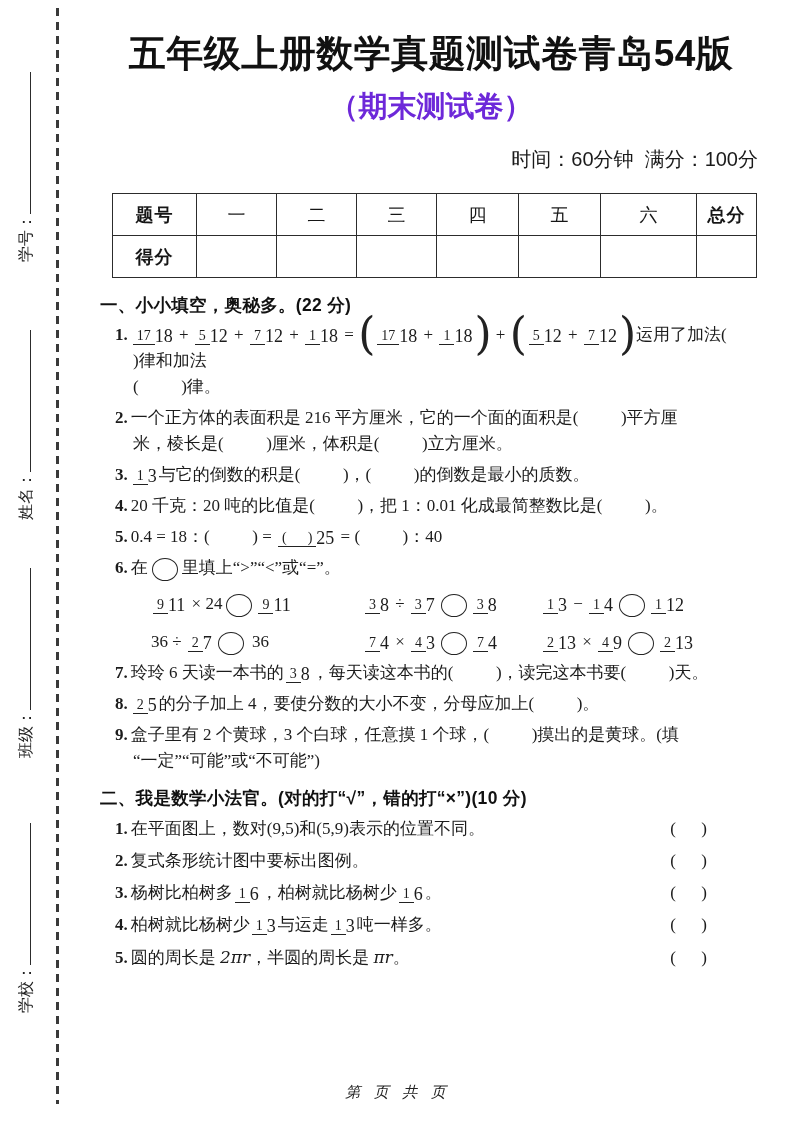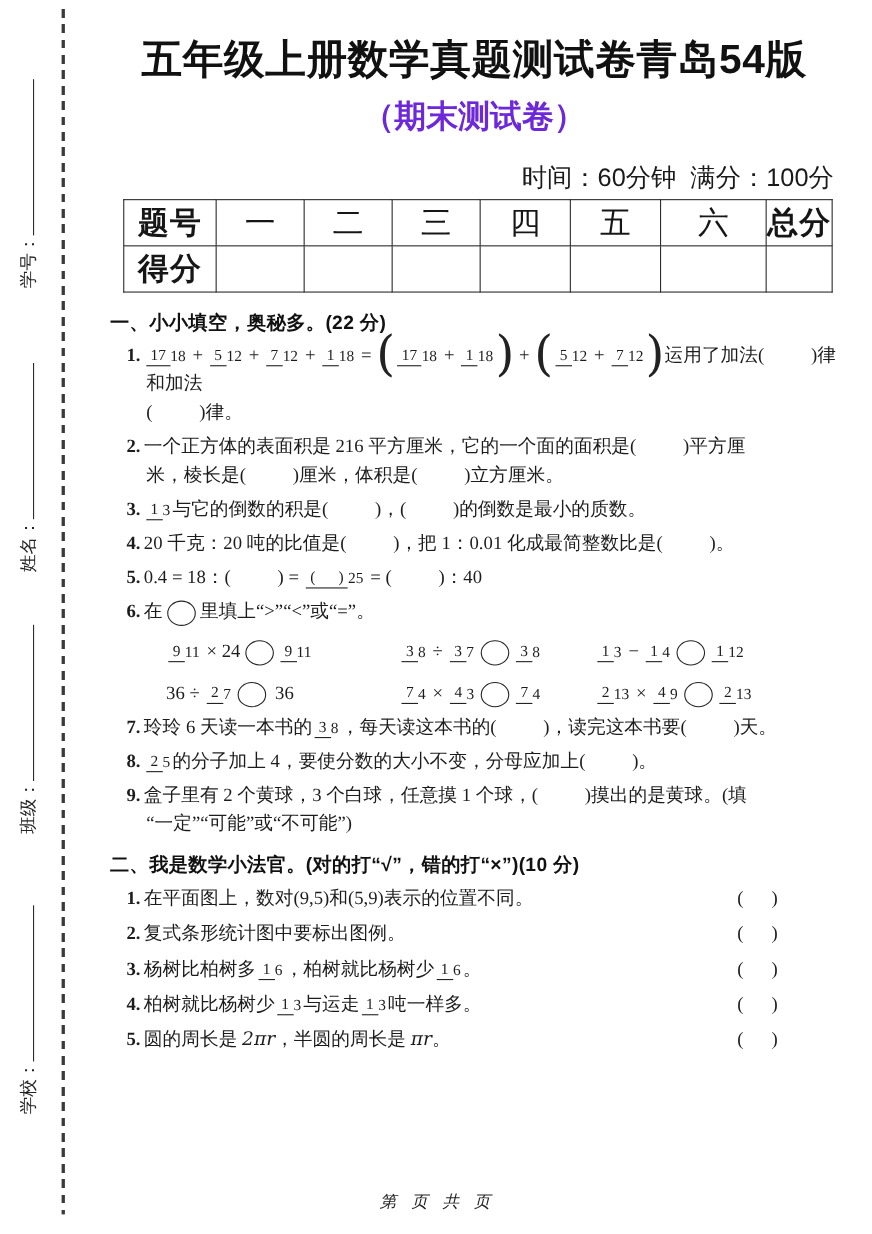--- a/index.html
+++ b/index.html
@@ -28,49 +28,49 @@
     margin:32px 0 0; text-align:center; font-size:37px; line-height:1.2;
     font-weight:900; letter-spacing:0.5px; color:#111;
     font-family:"Liberation Sans","DejaVu Sans",sans-serif;
   }
   .subtitle {
     margin:13px 0 0; text-align:center; font-size:29px; line-height:1.2;
     font-weight:800; color:#6d28d9;
     font-family:Liberation Sans, sans-serif;
   }
   .meta {
-    margin:22px 4px 4px 0; text-align:right; font-size:23px; color:#1a1a1a;
+    margin:22px 4px 20px 0; text-align:right; font-size:20px; color:#1a1a1a;
     font-family:"Liberation Sans","DejaVu Sans",sans-serif; white-space:pre;
   }
 
   table.score-table { border-collapse:collapse; margin-left:12px; table-layout:fixed; width:644px; }
   table.score-table td {
     border:1.7px solid #2c2c2c; height:41px; text-align:center;
-    font-size:28px; color:#161616; padding:0;
+    font-size:18px; color:#161616; padding:0;
   }
   table.score-table td.lbl { font-weight:bold; letter-spacing:1px; }
 
   .sec-heading {
     margin:15px 0 5px; font-size:17.5px; font-weight:bold; color:#111;
     font-family:"Liberation Sans","DejaVu Sans",sans-serif; letter-spacing:0.3px;
   }
   .sec2-heading { margin-top:12px; }
 
   .question {
     margin:5px 0; padding-left:33px; text-indent:-18px;
     font-size:17px; line-height:26px; white-space:pre-wrap; color:#1c1c1c;
   }
   .qnum { font-weight:bold; margin-right:3px; }
 
   .frac {
     display:inline-flex; flex-direction:row; align-items:center;
     vertical-align:middle; margin:0 2px; text-indent:0; white-space:pre; line-height:1.1;
   }
   .frac .num { padding:0 4px 1px; border-bottom:1.4px solid #222; font-size:14px; }
-  .frac .den { padding-top:1px; font-size:14px; }
+  .frac .den { padding-top:1px; font-size:18px; }
 
   .bigp {
     font-size:44px; font-weight:400; vertical-align:middle; line-height:0;
     position:relative; top:-2px; font-family:"DejaVu Serif",serif; color:#222;
   }
   .circ {
     display:inline-block; width:24px; height:21px; border:1.5px solid #242424;
     border-radius:50%; vertical-align:middle; margin:0 4px; background:#fff;
   }
   .mi { font-style:italic; font-family:"DejaVu Serif","Liberation Serif",serif; }

